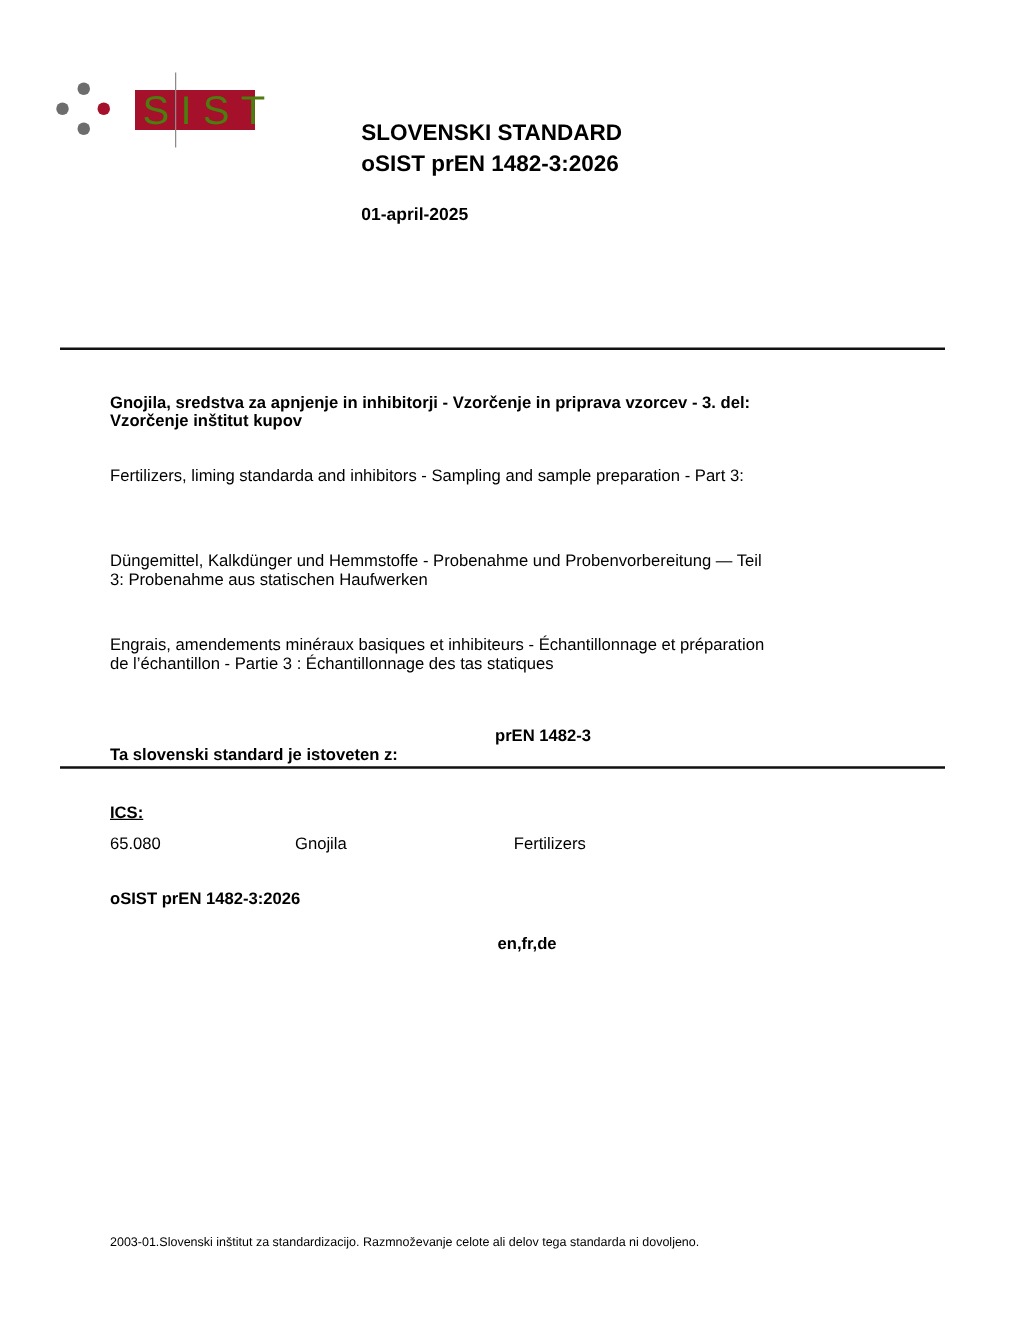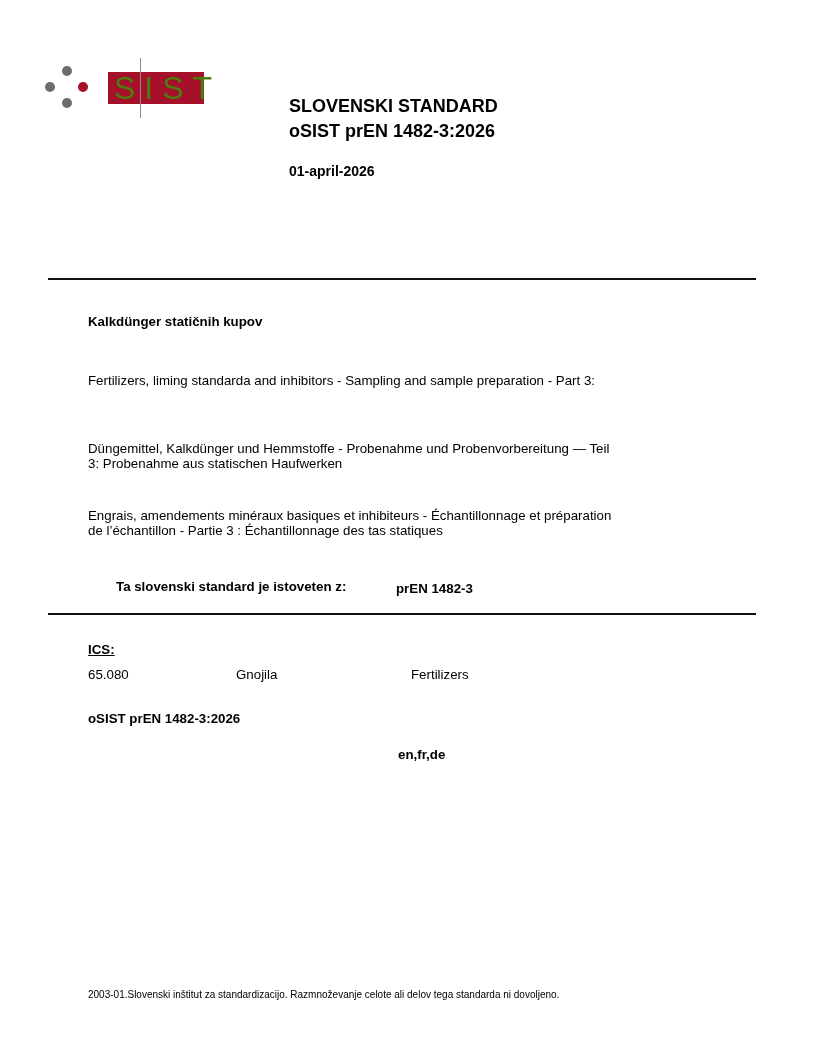--- a/index.html
+++ b/index.html
@@ -29,43 +29,44 @@
   <div class="dot" style="left:62px; top:66px;"></div>
   <div class="dot red" style="left:78px; top:82px;"></div>
   <div class="dot" style="left:62px; top:98px;"></div>
   <div class="logo-box"></div>
   <div class="logo-text">SIST</div>
   <div class="vline"></div>
 </div>
 
 <div class="abs h1" style="left:289px; top:95px;">SLOVENSKI  STANDARD</div>
 <div class="abs h1" style="left:289px; top:120px;">oSIST prEN 1482-3:2026</div>
-<div class="abs date" style="left:289px; top:163px;">01-april-2026</div>
+<div class="abs date" style="left:289px; top:163px;">01-april-2025</div>
 
 <div class="hrule" style="top:278px;"></div>
 
 <div class="abs p b" style="left:88px; top:314px;">
-  <div>Kalkdünger statičnih kupov</div>
+  <div>Gnojila, sredstva za apnjenje in inhibitorji - Vzorčenje in priprava vzorcev - 3. del:</div>
+  <div>Vzorčenje inštitut kupov</div>
 </div>
 
 <div class="abs p" style="left:88px; top:373px;">
   <div>Fertilizers, liming standarda and inhibitors - Sampling and sample preparation - Part 3:</div>
 </div>
 
 <div class="abs p" style="left:88px; top:441px;">
   <div>Düngemittel, Kalkdünger und Hemmstoffe - Probenahme und Probenvorbereitung — Teil</div>
   <div>3: Probenahme aus statischen Haufwerken</div>
 </div>
 
 <div class="abs p" style="left:88px; top:508px;">
   <div>Engrais, amendements minéraux basiques et inhibiteurs - Échantillonnage et préparation</div>
   <div>de l’échantillon - Partie 3 : Échantillonnage des tas statiques</div>
 </div>
 
-<div class="abs p b" style="left:88px; top:579px; width:auto;margin-left:28px;">Ta slovenski standard je istoveten z:</div>
+<div class="abs p b" style="left:88px; top:596px; width:auto;">Ta slovenski standard je istoveten z:</div>
 <div class="abs p b" style="left:396px; top:581px; width:auto;">prEN 1482-3</div>
 
 <div class="hrule" style="top:613px;"></div>
 
 <div class="abs p b u" style="left:88px; top:642px; width:auto;">ICS:</div>
 <div class="abs p" style="left:88px; top:667px; width:auto;">65.080</div>
 <div class="abs p" style="left:196px; top:667px; width:auto;margin-left:40px;">Gnojila</div>
 <div class="abs p" style="left:411px; top:667px; width:auto;">Fertilizers</div>
 
 <div class="abs p b" style="left:88px; top:711px; width:auto;">oSIST prEN 1482-3:2026</div>

